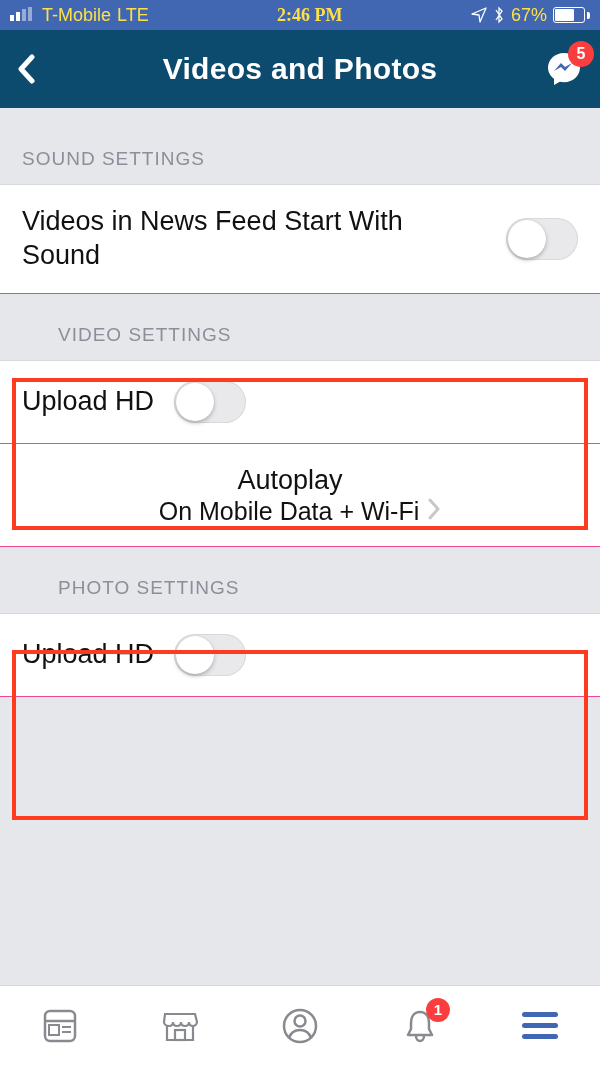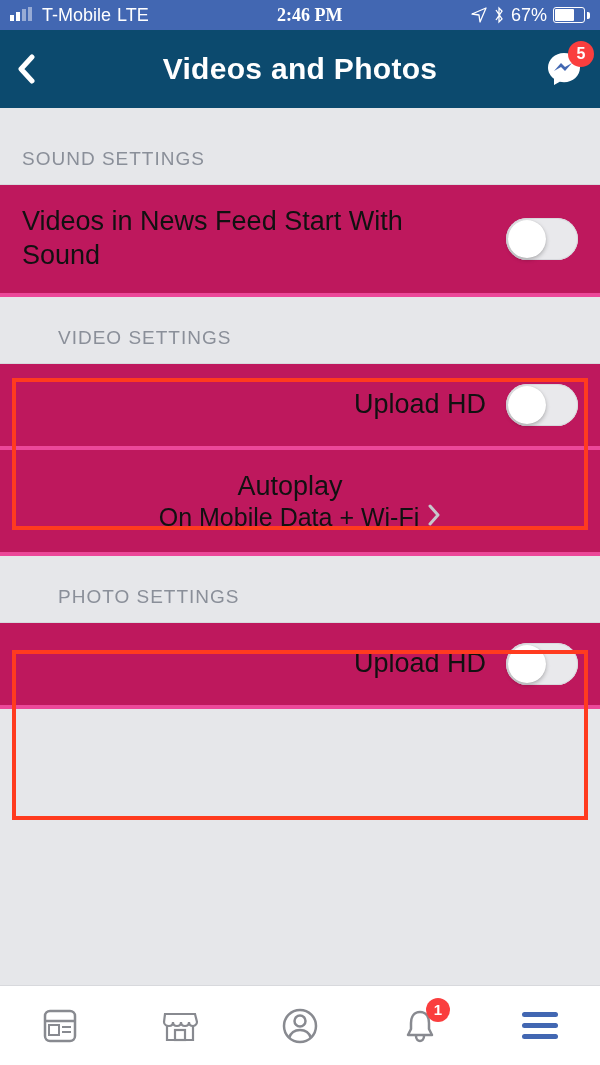--- a/index.html
+++ b/index.html
@@ -1,36 +1,36 @@
 <!DOCTYPE html>
 <html><head>
 <meta charset="utf-8">
 <style>
   * { margin: 0; padding: 0; box-sizing: border-box; }
   html, body { width: 600px; height: 1065px; font-family: -apple-system, "Helvetica Neue", Arial, sans-serif; background: #e6e7ea; overflow: hidden; }
 
   
-  .status-bar { height: 30px; background: #4267b2; color: #ffffff; display: flex; align-items: center; justify-content: space-between; padding: 8px 10px; font-size: 18px; }
+  .status-bar { height: 30px; background: #4267b2; color: #fde047; display: flex; align-items: center; justify-content: space-between; padding: 8px 10px; font-size: 18px; }
   .status-left, .status-right { display: flex; align-items: center; gap: 6px; }
   .signal svg, .status-right svg { display: block; }
 
   
   .nav-header { height: 78px; background: #0c4a6e; display: flex; align-items: center; justify-content: space-between; padding: 0 16px; }
   .nav-title { flex: 1; text-align: center; color: #fff; font-size: 30px; font-weight: 700; letter-spacing: .3px; }
   .back-btn { width: 40px; display: flex; align-items: center; justify-content: flex-start; }
   .msgr-wrap { width: 40px; display: flex; align-items: center; justify-content: flex-end; position: relative; }
   .msgr-badge { position: absolute; top: -8px; right: -10px; background: #fa3e3e; color: #fff; border-radius: 50%; width: 26px; height: 26px; display: flex; align-items: center; justify-content: center; font-size: 16px; font-weight: 600; }
 
   
   .content { position: relative; }
 
   .section-header { padding: 40px 34px 14px 22px; font-size: 19px; letter-spacing: 1px; color: #8a8f99; text-transform: uppercase; }
   .section-header.tight { padding-top: 30px; margin-left: 36px; }
 
-  .row { background: #be185d; border-top: 1px solid #d8d9dd; border-bottom: 4px solid #ec4899; padding: 20px 22px; display: flex; align-items: center; justify-content: flex-end; min-height: 76px; }
+  .row { background: #ffffff; border-top: 1px solid #d8d9dd; border-bottom: 1px solid #ec4899; padding: 20px 22px; display: flex; align-items: center; justify-content: flex-start; min-height: 76px; }
   .row + .row { border-top: none; flex-direction: column; }
   .row-label { font-size: 27px; color: #111; line-height: 1.25; padding-right: 20px; }
   .row-value { font-size: 25px; color: #111; display: flex; align-items: center; gap: 8px; }
   .chevron { color: #c7c7cc; }
 
   
   .toggle { width: 72px; height: 42px; border-radius: 21px; background: #e9e9ec; position: relative; box-shadow: inset 0 0 0 1px #d8d9dd; flex-shrink: 0; }
   .toggle .knob { position: absolute; top: 2px; left: 2px; width: 38px; height: 38px; border-radius: 50%; background: #fff; box-shadow: 0 2px 4px rgba(0,0,0,.25), 0 0 1px rgba(0,0,0,.15); }
 
   

